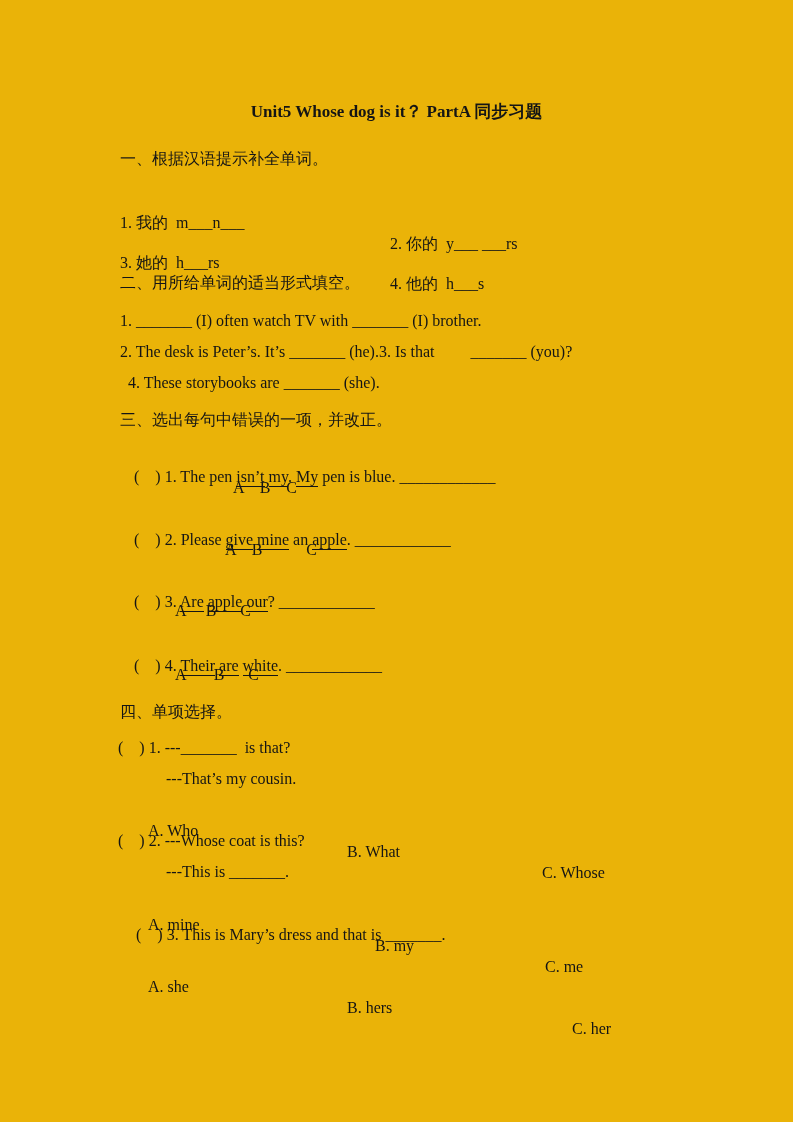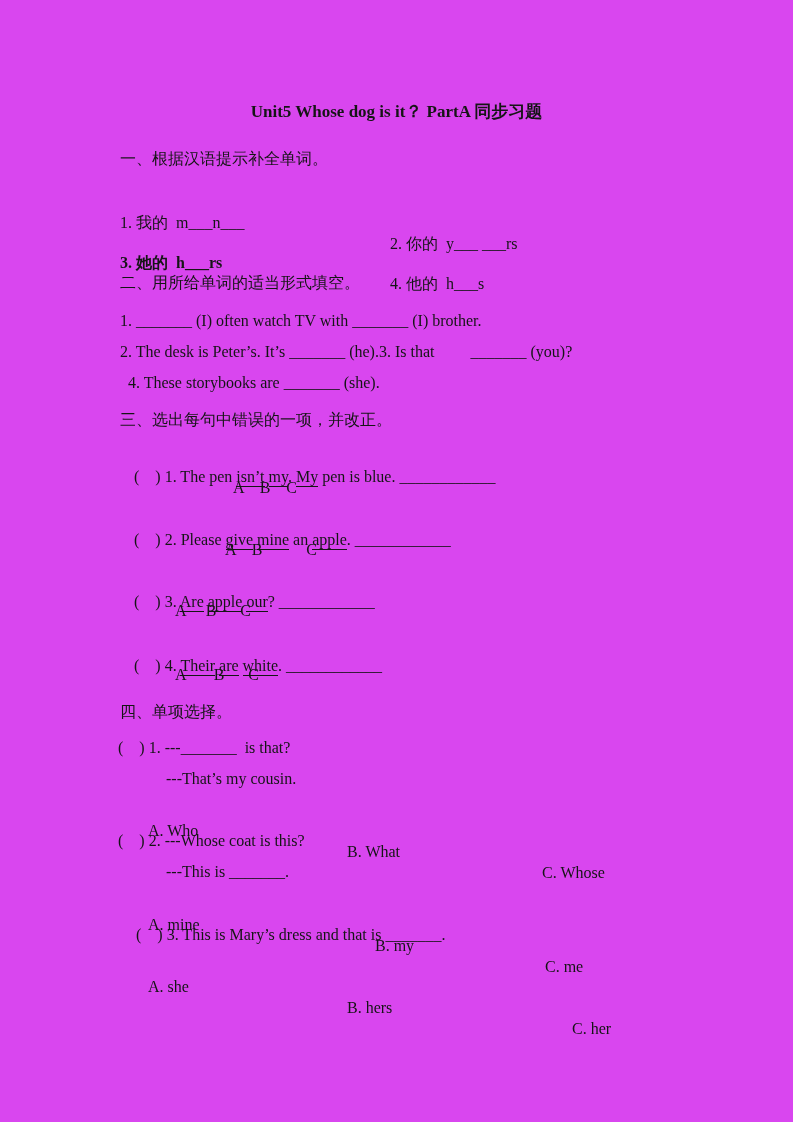--- a/index.html
+++ b/index.html
@@ -1,21 +1,21 @@
 <!DOCTYPE html>
 <html><head>
 <meta charset="utf-8">
 <style>
   * { margin: 0; padding: 0; box-sizing: border-box; }
   html, body { background: #ffffff; }
   .page {
     position: relative;
     width: 793px;
     height: 1122px;
-    background: #d946ef;
+    background: #eab308;
     color: #151515;
     font-family: "Liberation Serif", "DejaVu Serif", serif;
     font-size: 16px;
     overflow: hidden;
   }
   .line {
     position: absolute;
     white-space: pre;
     line-height: 21px;
   }
@@ -39,21 +39,21 @@
 <div class="page">
 
   <div class="line title" style="top:101px;">Unit5 Whose dog is it？ PartA 同步习题</div>
 
   <div class="line heading" style="left:120px; top:148px;">一、根据汉语提示补全单词。</div>
   <div class="line" style="left:0; top:191px; width:100%;padding-left:44px;">
     <span class="abs" style="left:120px;">1. 我的  m___n___</span>
     <span class="abs" style="left:390px;">2. 你的  y___ ___rs</span>
   </div>
   <div class="line" style="left:0; top:231px; width:100%;">
-    <span class="abs" style="left:120px;font-weight:bold;">3. 她的  h___rs</span>
+    <span class="abs" style="left:120px;">3. 她的  h___rs</span>
     <span class="abs" style="left:390px;">4. 他的  h___s</span>
   </div>
 
   <div class="line heading" style="left:120px; top:272px;">二、用所给单词的适当形式填空。</div>
   <div class="line" style="left:120px; top:310px;">1. _______ (I) often watch TV with _______ (I) brother.</div>
   <div class="line" style="left:120px; top:341px;">2. The desk is Peter’s. It’s _______ (he).3. Is that         _______ (you)?</div>
   <div class="line" style="left:120px; top:372px;margin-left:8px;">4. These storybooks are _______ (she).</div>
 
   <div class="line heading" style="left:120px; top:409px;">三、选出每句中错误的一项，并改正。</div>
 

